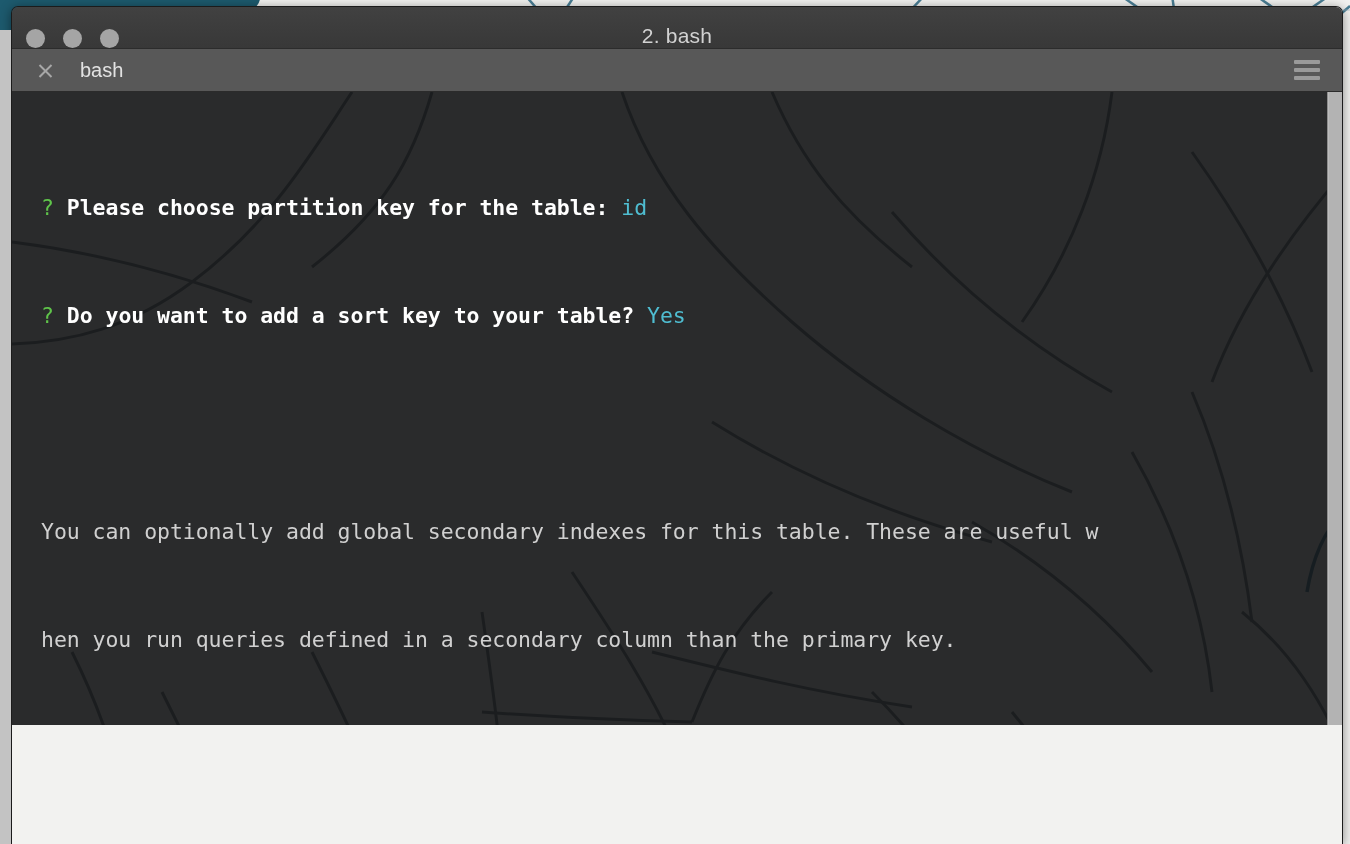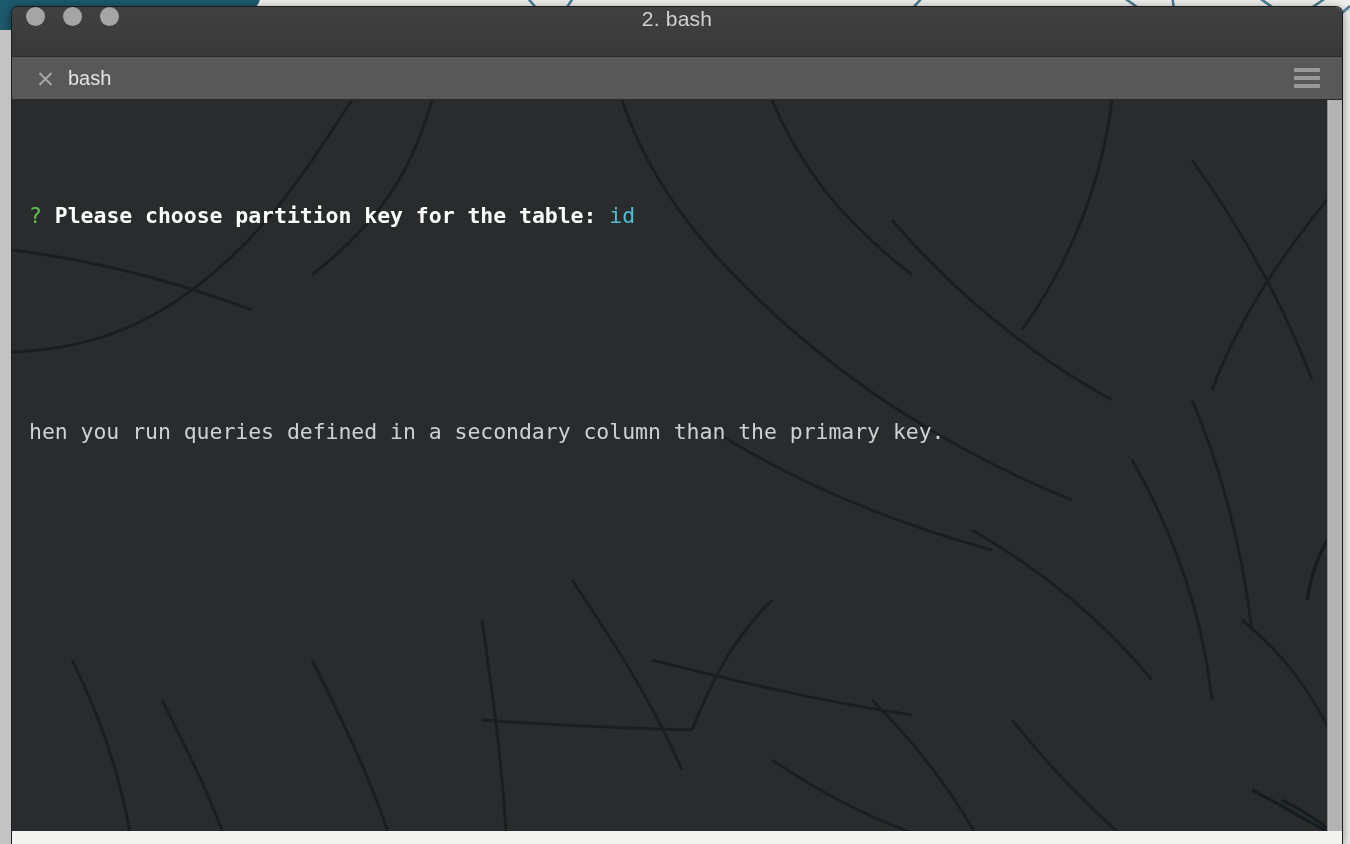--- a/index.html
+++ b/index.html
@@ -25,24 +25,24 @@
   
   #window {
     position:absolute; left:11px; top:6px; width:1332px; height:838px;
     border-radius:7px 7px 0 0;
     overflow:hidden;
     box-shadow:0 2px 12px rgba(0,0,0,.45);
     border:1px solid #1b1b1b; border-bottom:none;
   }
 
   #titlebar {
-    height:50px; background:#3b3b3b;
+    height:42px; background:#3b3b3b;
     background:linear-gradient(#414141,#383838);
     border-bottom:1px solid #2c2c2c;
-    display:flex; align-items:flex-start; position:relative;
+    display:flex; align-items:flex-end; position:relative;
   }
   #lights { display:flex; gap:18px; padding-left:14px; }
   #lights span {
     width:19px; height:19px; border-radius:50%;
     background:#a5a5a5; display:block;
   }
   #win-title {
     position:absolute; left:0; right:0; text-align:center;
     color:#d2d2d2; font-size:21px; letter-spacing:.2px;
     font-family:"Liberation Sans", sans-serif;
@@ -58,33 +58,34 @@
     width:17px; height:17px; margin-left:25px; position:relative; opacity:.62;
     flex:none;
   }
   #tab-close:before, #tab-close:after {
     content:""; position:absolute; left:0; top:8px; width:17px; height:2px;
     background:#d8d8d8;
   }
   #tab-close:before { transform:rotate(45deg); }
   #tab-close:after  { transform:rotate(-45deg); }
   #tab-label {
-    margin-left:14px; color:#e2e2e2; font-size:20px;
+    margin-left:26px; color:#e2e2e2; font-size:20px;
     font-family:"Liberation Sans", sans-serif;
   }
   #hamburger {
     position:absolute; right:22px; top:50%; transform:translateY(-50%);
     width:26px; display:flex; flex-direction:column; gap:4px;
   }
   #hamburger i { display:block; height:4px; background:#9a9a9a; border-radius:1px; }
 
   
   #term {
-    position:relative; height:731px; overflow:hidden;
+    position:relative; height:633px; overflow:hidden;
     background:#181a1b;
+    padding-left:12px;
   }
   #term-map { position:absolute; inset:0; opacity:1; }
   #term-tint { position:absolute; inset:0; background:rgba(20,21,22,.90); }
 
   #term-text {
     position:relative;
     padding:26px 0 0 17px;
     font-family:"DejaVu Sans Mono", monospace;
     font-size:21.5px;
     line-height:36px;
@@ -189,21 +190,23 @@
       <g stroke="#2d6a85" stroke-width="3.5" fill="none">
         <path d="M1332 420 C1310 440 1300 470 1295 500"></path>
         <path d="M1270 700 C1300 715 1320 730 1332 745"></path>
         <path d="M1240 690 C1270 705 1300 725 1332 740"></path>
       </g>
     </svg>
     <div id="term-tint"></div>
 
     <div id="term-text">
       <div class="ln"><span class="q">?</span> <span class="prompt">Please choose partition key for the table:</span> <span class="ans">id</span></div>
+      <div class="ln"><span class="q">?</span> <span class="prompt">Do you want to add a sort key to your table?</span> <span class="ans">Yes</span></div>
       <div class="ln">&nbsp;</div>
+      <div class="ln info">You can optionally add global secondary indexes for this table. These are useful w</div>
       <div class="ln info">hen you run queries defined in a secondary column than the primary key.</div>
       
       
       
       
       
       
       
       
       

